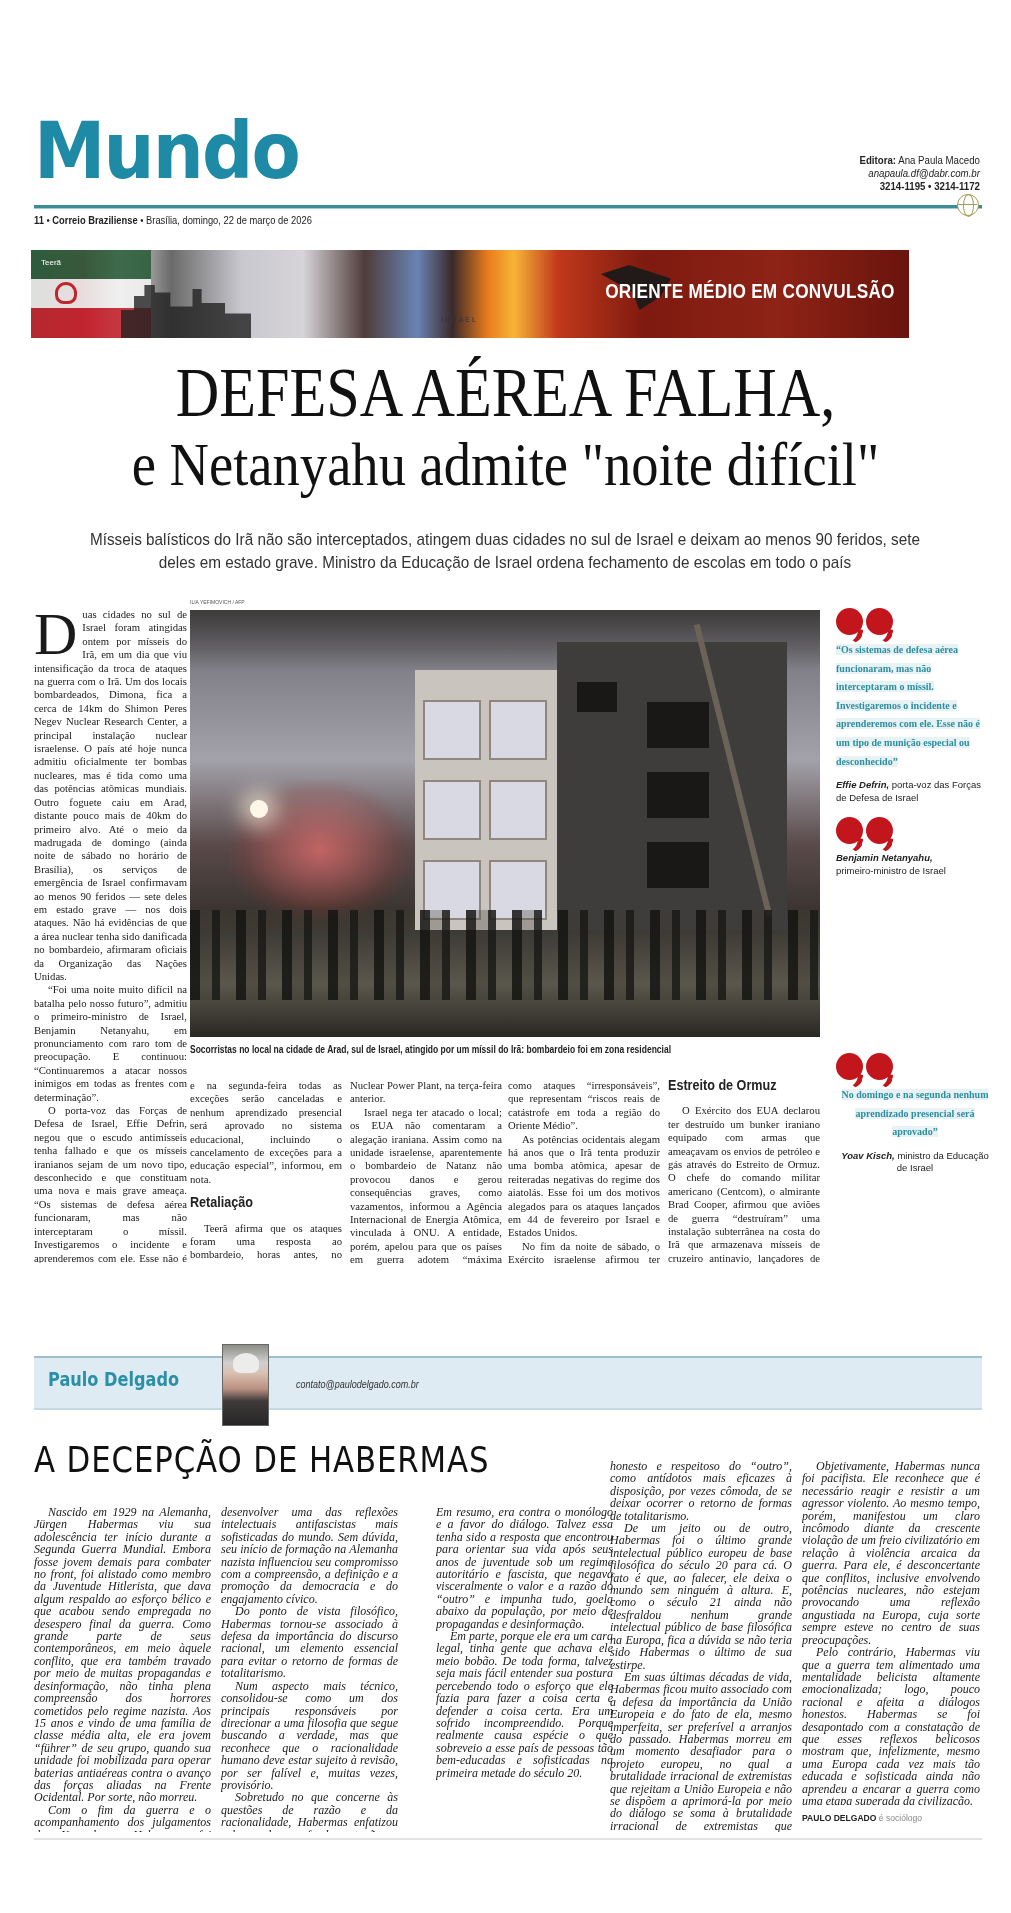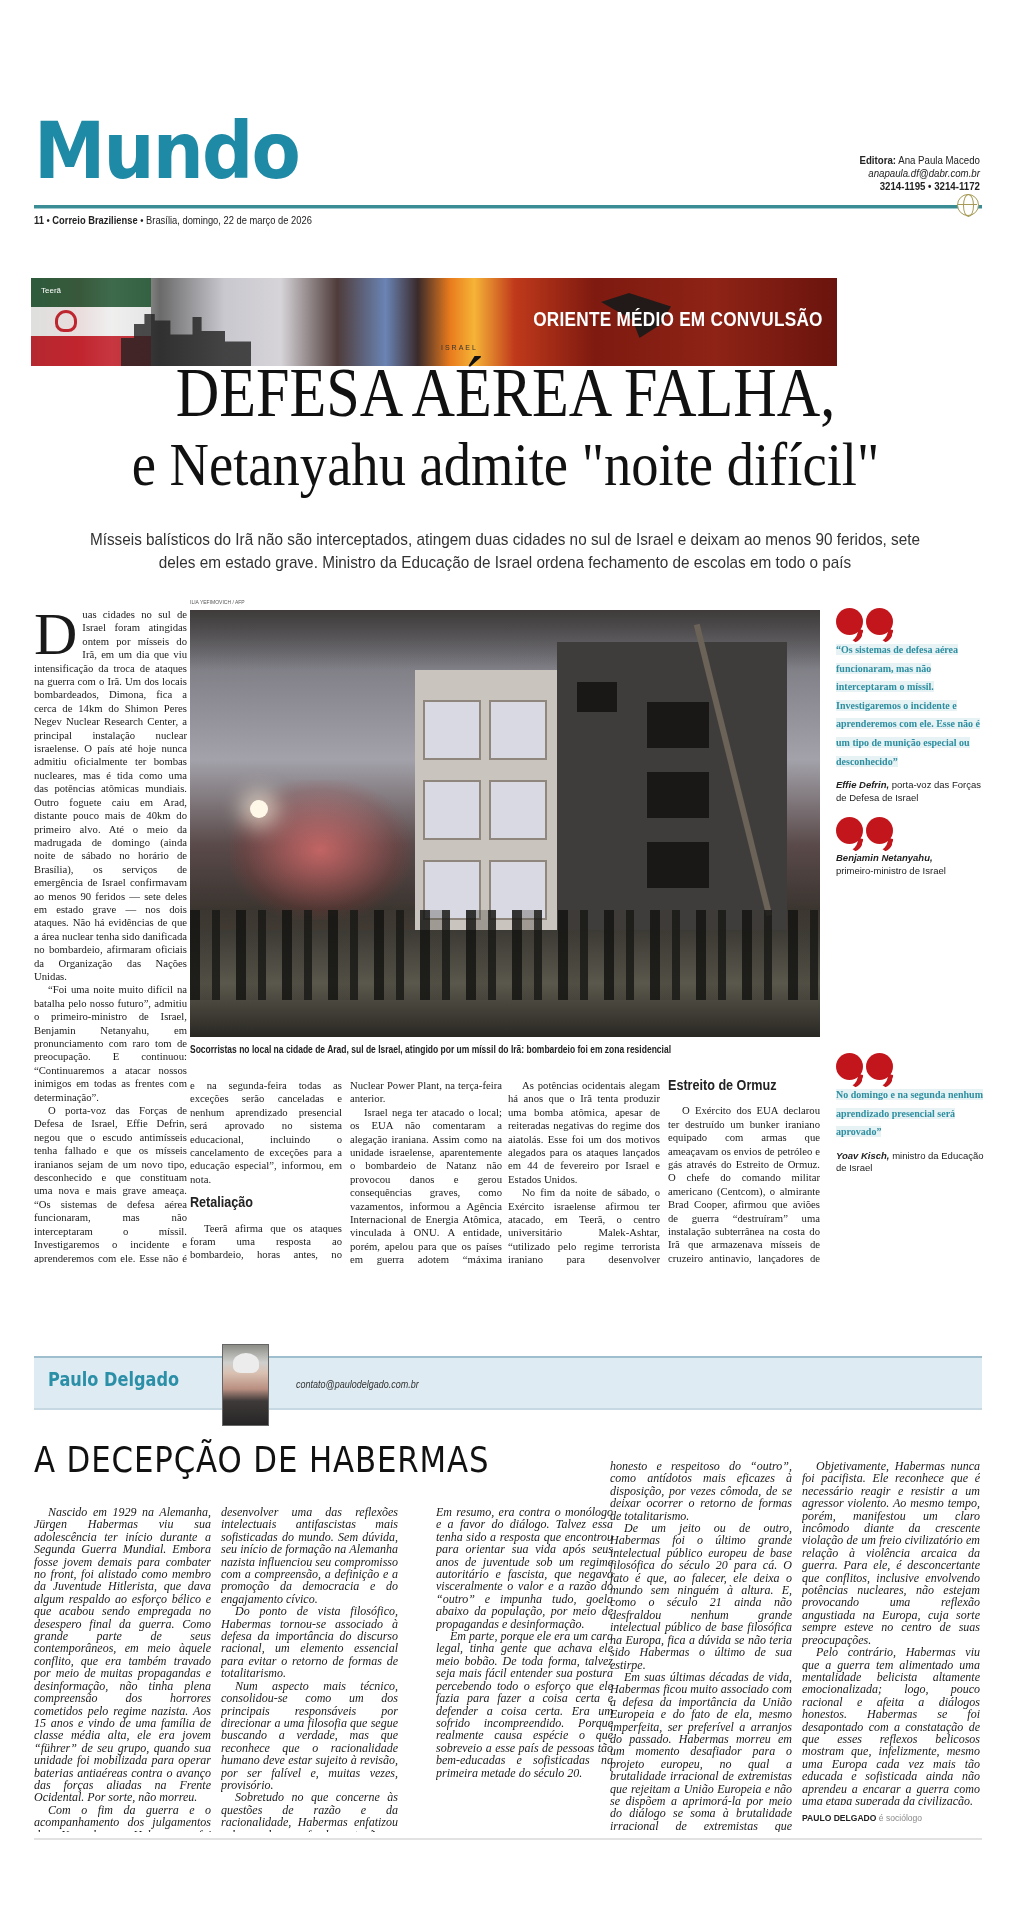--- a/index.html
+++ b/index.html
@@ -15,22 +15,22 @@
   .globe::before { content: ""; position: absolute; left: 5px; top: -1px; width: 9px; height: 21px; border: 1px solid #a69a55; border-radius: 50%; }
   .globe::after { content: ""; position: absolute; left: 0; top: 9px; width: 19px; height: 1px; background: #a69a55; }
   .folio { left: 34px; top: 214px; font-family: "Liberation Sans", sans-serif; font-size: 11px; color: #222; transform: scaleX(0.85); transform-origin: left top; white-space: nowrap; }
   .folio b { font-weight: 700; }
   .editor-block { right: 31px; top: 154px; text-align: right; font-family: "Liberation Sans", sans-serif; font-size: 11px; line-height: 13px; color: #222; transform: scaleX(0.88); transform-origin: right top; }
   .editor-block .lbl { font-weight: 700; }
   .editor-block .mail { font-style: italic; }
   .editor-block .phone { font-weight: 700; }
 
   
-  .banner { left: 31px; top: 250px; width: 806px; height: 88px; overflow: hidden;
-    background: linear-gradient(90deg, #2f4a35 0%, #a8252c 6%, #e6e2e0 10%, #6a6a6a 16%, #c9c8cf 24%, #d6d4d8 31%, #4f3c3a 38%, #6a84b4 44%, #3b2a2b 48%, #e97b1d 52%, #f6b437 55%, #c0391b 60%, #7e1a10 70%, #8e2316 85%, #6a140d 100%); margin-top: 28px; }
+  .banner { left: 31px; top: 250px; width: 878px; height: 88px; overflow: hidden;
+    background: linear-gradient(90deg, #2f4a35 0%, #a8252c 6%, #e6e2e0 10%, #6a6a6a 16%, #c9c8cf 24%, #d6d4d8 31%, #4f3c3a 38%, #6a84b4 44%, #3b2a2b 48%, #e97b1d 52%, #f6b437 55%, #c0391b 60%, #7e1a10 70%, #8e2316 85%, #6a140d 100%); }
   .banner .flag { position: absolute; left: 0; top: 0; width: 120px; height: 88px; background: linear-gradient(180deg, #2d5e3d 0 33%, #f1f1f1 33% 66%, #c4252f 66% 100%); opacity: .9; }
   .banner .flag-emblem { position: absolute; left: 24px; top: 32px; width: 22px; height: 22px; border-radius: 50% 50% 40% 40%; border: 3px solid #c4252f; }
   .banner .label-tehran { position: absolute; left: 10px; top: 8px; font-family: "Liberation Sans", sans-serif; font-size: 8px; color: #fff; }
   .banner .label-israel { position: absolute; left: 410px; top: 66px; font-family: "Liberation Sans", sans-serif; font-size: 7px; color: #333; letter-spacing: 2px; }
   .banner .city { position: absolute; left: 90px; top: 18px; width: 130px; height: 70px; background: linear-gradient(180deg, transparent 0 25%, #222 25% 100%); clip-path: polygon(0 100%,0 60%,10% 60%,10% 40%,18% 40%,18% 10%,26% 10%,26% 35%,38% 35%,38% 55%,55% 55%,55% 30%,62% 30%,62% 50%,80% 50%,80% 65%,100% 65%,100% 100%); opacity:.8; }
   .banner .jet { position: absolute; left: 570px; top: 15px; width: 70px; height: 45px; background: #221a18; clip-path: polygon(0 20%,40% 0,100% 30%,85% 70%,55% 100%,45% 60%); }
   .banner .banner-text { position: absolute; right: 14px; top: 30px; font-family: "Liberation Sans", sans-serif; font-weight: 700; font-size: 20px; color: #ffffff; letter-spacing: .3px; transform: scaleX(0.86); transform-origin: right top; white-space: nowrap; }
 
   
   .headline1 { left: 0; width: 1011px; top: 355px; text-align: center; font-family: "Liberation Serif", serif; font-size: 70px; line-height: 76px; color: #111; transform: scaleX(0.86); transform-origin: center top; white-space: nowrap; }
@@ -70,21 +70,21 @@
   .quote { left: 836px; width: 158px; }
   .quote-mark { display: flex; gap: 3px; margin-bottom: 6px; }
   .quote-mark span { width: 27px; height: 27px; background: #c3161c; border-radius: 50%; position: relative; }
   .quote-mark span::after { content: ""; position: absolute; right: 1px; bottom: -9px; width: 10px; height: 14px; border-right: 5px solid #c3161c; border-bottom: 2px solid transparent; border-radius: 0 0 12px 0; transform: rotate(12deg); }
   .quote-text { font-family: Liberation Serif, serif; font-weight: 700; font-size: 10px; line-height: 18.6px; color: #2d8ea0; }
   .quote-text span { background: #e7f2f4; }
   .quote-author { margin-top: 8px; font-family: "Liberation Sans", sans-serif; font-size: 9.5px; line-height: 12.5px; color: #222; }
   .quote-author b { font-style: italic; font-weight: 700; }
   .q1 { top: 608px; }
   .q2 { top: 817px; }
-  .q3 { top: 1053px; }
+  .q3 { top: 1053px; text-align: center; }
 
   
   .col-bar { left: 34px; top: 1356px; width: 948px; height: 54px; background: #dfebf2; border-top: 2px solid #9fbfcf; border-bottom: 2px solid #c6d9e2; }
   .col-name { left: 48px; top: 1368px; font-family: "DejaVu Sans", sans-serif; font-weight: 700; font-size: 19px; color: #2a8fa7; transform: scaleX(0.85); transform-origin: left top; }
   .col-photo { left: 222px; top: 1344px; width: 47px; height: 82px; background: linear-gradient(180deg, #8d8d87 0%, #cfcfcd 22%, #d9c1b2 35%, #b98f81 55%, #3f3a3a 70%, #262525 100%); border: 1px solid #666; }
   .col-photo::before { content: ""; position: absolute; left: 10px; top: 8px; width: 26px; height: 20px; border-radius: 50% 50% 30% 30%; background: #ececec; }
   .col-email { left: 296px; top: 1379px; font-family: "Liberation Sans", sans-serif; font-style: italic; font-size: 10px; color: #333; transform: scaleX(0.9); transform-origin: left top; }
 
   
   .op-title { left: 34px; top: 1440px; font-family: "DejaVu Sans", sans-serif; font-size: 35px; line-height: 40px; color: #111; transform: scaleX(0.88); transform-origin: left top; white-space: nowrap; letter-spacing: 1px; }
@@ -167,20 +167,21 @@
   <p class="first">e na segunda-feira todas as exceções serão canceladas e nenhum aprendizado presencial será aprovado no sistema educacional, incluindo o cancelamento de exceções para a educação especial”, informou, em nota.</p>
   <div class="subhead">Retaliação</div>
   <p>Teerã afirma que os ataques foram uma resposta ao bombardeio, horas antes, no começo do dia, da usina de Natanz, ponto conhecido do programa nuclear iraniano. A retaliação também teria sido devido a outro ataque das forças israelenses e norte-americanas a uma instalação nuclear, a Bushehr</p>
 </div>
 <div class="abs col c3">
   <p class="first">Nuclear Power Plant, na terça-feira anterior.</p>
   <p>Israel nega ter atacado o local; os EUA não comentaram a alegação iraniana. Assim como na unidade israelense, aparentemente o bombardeio de Natanz não provocou danos e gerou consequências graves, como vazamentos, informou a Agência Internacional de Energia Atômica, vinculada à ONU. A entidade, porém, apelou para que os países em guerra adotem “máxima contenção” em ataques militares na vizinhança de equipamentos nucleares.</p>
 
 </div>
 <div class="abs col c4">
+  <p class="first">como ataques “irresponsáveis”, que representam “riscos reais de catástrofe em toda a região do Oriente Médio”.</p>
   <p>As potências ocidentais alegam há anos que o Irã tenta produzir uma bomba atômica, apesar de reiteradas negativas do regime dos aiatolás. Esse foi um dos motivos alegados para os ataques lançados em 44 de fevereiro por Israel e Estados Unidos.</p>
   <p>No fim da noite de sábado, o Exército israelense afirmou ter atacado, em Teerã, o centro universitário Malek-Ashtar, “utilizado pelo regime terrorista iraniano para desenvolver componentes de armas nucleares”.</p>
 </div>
 <div class="abs col c5">
   <div class="subhead" style="margin-top:0">Estreito de Ormuz</div>
   <p>O Exército dos EUA declarou ter destruído um bunker iraniano equipado com armas que ameaçavam os envios de petróleo e gás através do Estreito de Ormuz. O chefe do comando militar americano (Centcom), o almirante Brad Cooper, afirmou que aviões de guerra “destruíram” uma instalação subterrânea na costa do Irã que armazenava mísseis de cruzeiro antinavio, lançadores de mísseis móveis e outros equipamentos.</p>
 
 </div>
 
 <div class="abs quote q1">

